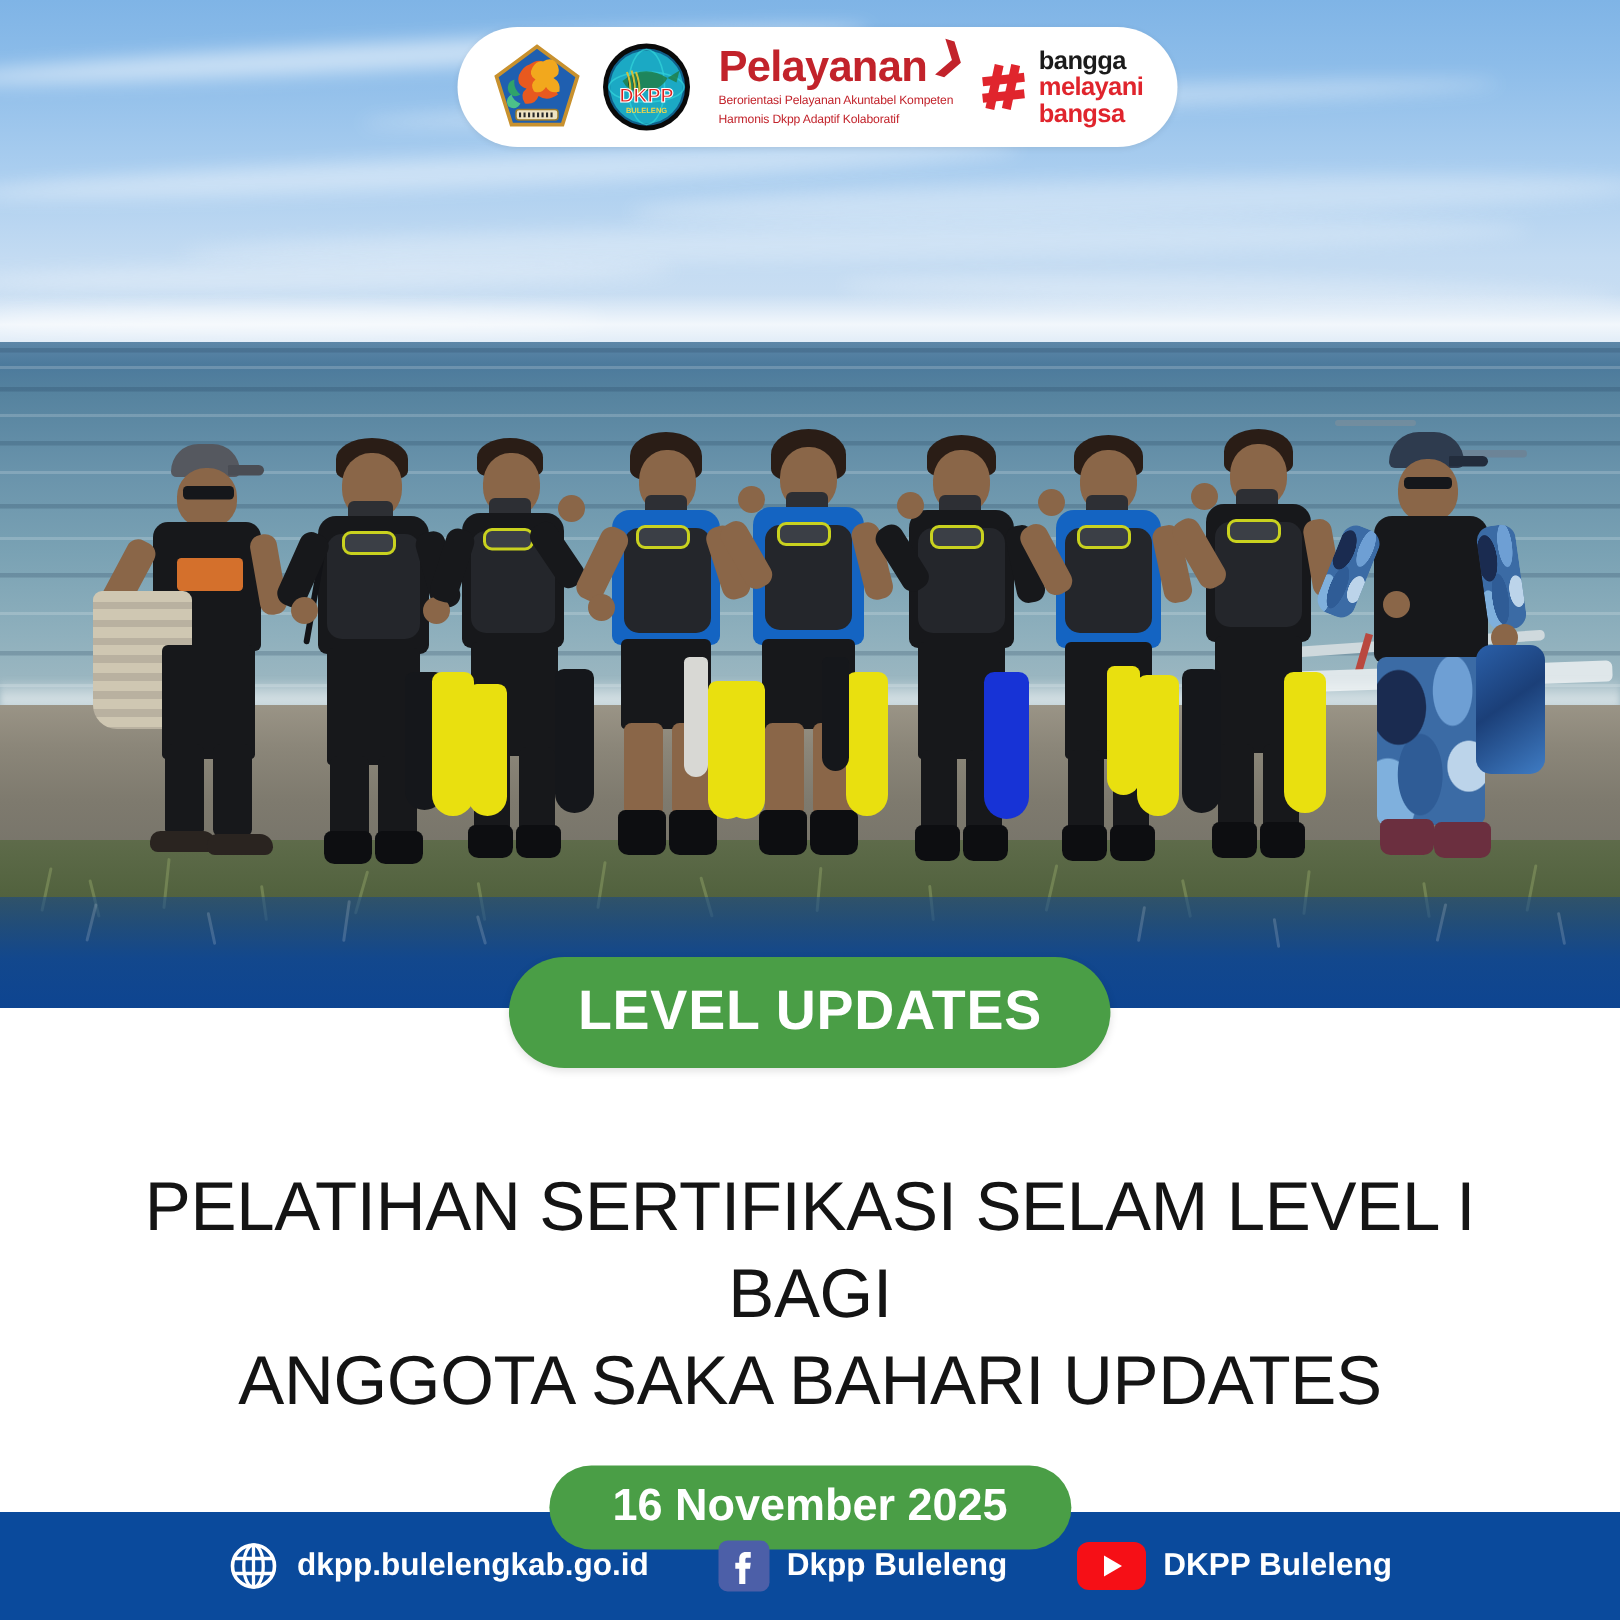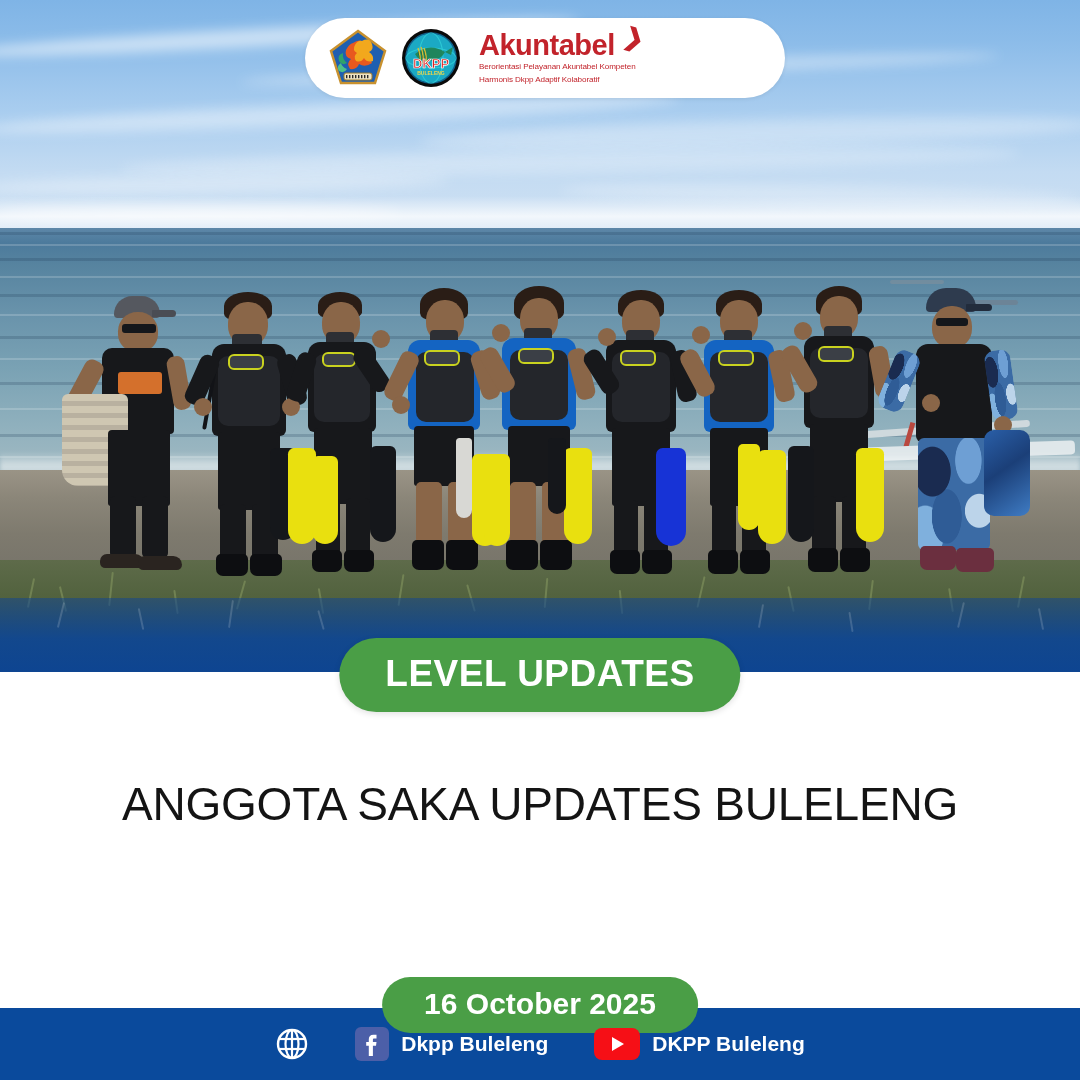--- a/index.html
+++ b/index.html
@@ -455,48 +455,65 @@
           <path d="M17 20 q3 8 2 16"></path>
             <path d="M20 19 q3 9 2 17"></path>
             <path d="M23 20 q3 8 2 15"></path>
         </g>
         <text x="30" y="40" text-anchor="middle" font-family="Liberation Sans, sans-serif" font-size="13" font-weight="bold" fill="#e01f1f" stroke="#ffffff" stroke-width=".7">DKPP</text>
         <text x="30" y="47" text-anchor="middle" font-family="Liberation Sans, sans-serif" font-size="5" font-weight="bold" fill="#f0d64a">BULELENG</text>
       </svg>
     </div>
 
     <div class="berakhlak">
-      <div class="ba-main">Akuntabel</div>
+      <div class="ba-main">Pelayanan</div>
       <div class="ba-arrow">❯</div>
       <div class="ba-sub">Berorientasi Pelayanan Akuntabel Kompeten</div>
       <div class="ba-sub">Harmonis Dkpp Adaptif Kolaboratif</div>
     </div>
 
+    <div class="bangga">
+      <svg class="hashmark" viewBox="0 0 34 34" aria-hidden="true">
+        <g fill="#e0252d">
+          <rect x="3" y="9" width="28" height="6" transform="rotate(-6 17 12)"></rect>
+          <rect x="3" y="20" width="28" height="6" transform="rotate(-6 17 23)"></rect>
+          <rect x="8" y="2" width="6" height="30" transform="rotate(12 11 17)"></rect>
+          <rect x="19" y="2" width="6" height="30" transform="rotate(12 22 17)"></rect>
+        </g>
+      </svg>
+      <div class="bangga-txt">
+        <div class="bg-l1">bangga</div>
+        <div class="bg-l2">melayani</div>
+        <div class="bg-l3">bangsa</div>
+      </div>
+    </div>
   </div>
 
   <div class="content">
 
     <div class="updates-badge">LEVEL UPDATES</div>
 
     <div class="headline">
-      <span>ANGGOTA SAKA UPDATES BULELENG</span>
+      <span>PELATIHAN SERTIFIKASI SELAM LEVEL I BAGI</span>
+      <span>ANGGOTA SAKA BAHARI UPDATES</span>
     </div>
 
     <div class="footer">
 
-      <div class="date-badge">16 October 2025</div>
+      <div class="date-badge">16 November 2025</div>
 
       <div class="social">
         <svg class="soc-ic" viewBox="0 0 34 34" aria-hidden="true">
           <circle cx="17" cy="17" r="14" fill="none" stroke="#fff" stroke-width="2.4"></circle>
           <ellipse cx="17" cy="17" rx="6.5" ry="14" fill="none" stroke="#fff" stroke-width="2.2"></ellipse>
           <line x1="3.4" y1="12" x2="30.6" y2="12" stroke="#fff" stroke-width="2.2"></line>
           <line x1="3.4" y1="22" x2="30.6" y2="22" stroke="#fff" stroke-width="2.2"></line>
           <line x1="17" y1="3" x2="17" y2="31" stroke="#fff" stroke-width="2.2"></line>
         </svg>
+        <span>dkpp.bulelengkab.go.id</span>
       </div>
 
       <div class="social">
         <span class="soc-ic ic-fb">
           <svg viewBox="0 0 34 34" width="34" height="34" aria-hidden="true">
             <path d="M21.5 11.5h-2.3c-.9 0-1.3.4-1.3 1.3v2.1h3.6l-.5 3.9h-3.1V29h-4.1V18.8h-2.6v-3.9h2.6v-2.6c0-2.8 1.6-4.6 4.6-4.6h3.1z" fill="#ffffff"></path>
           </svg>
         </span>
         <span>Dkpp Buleleng</span>
       </div>

